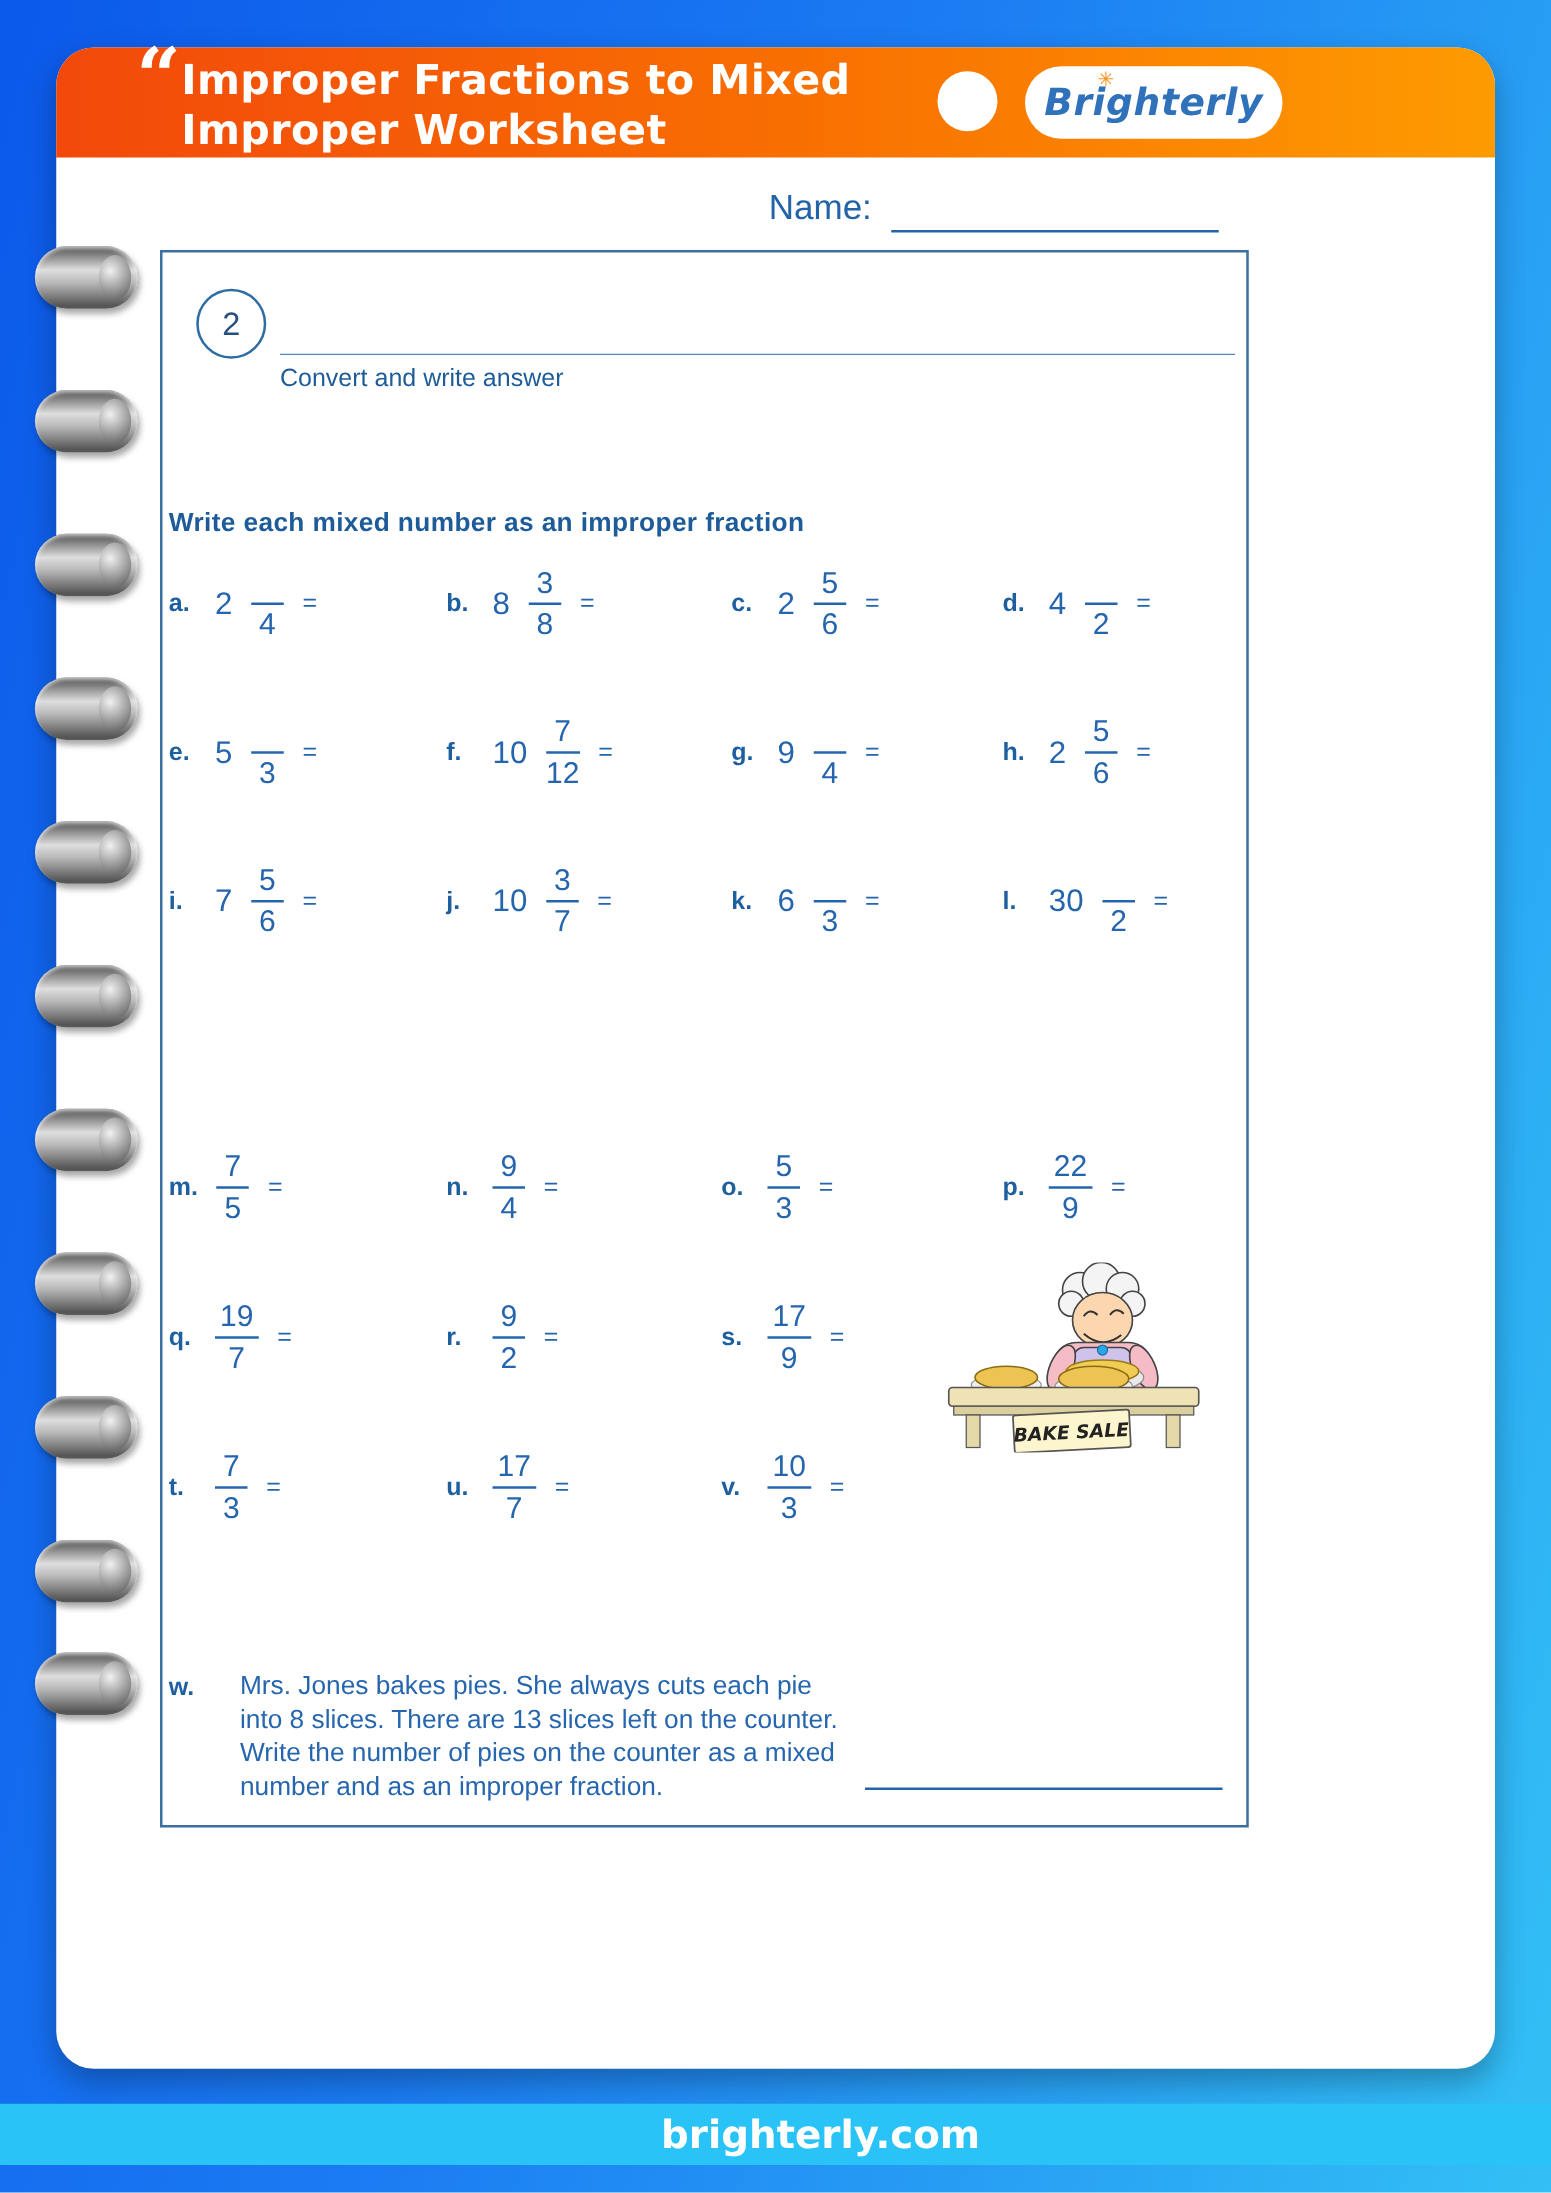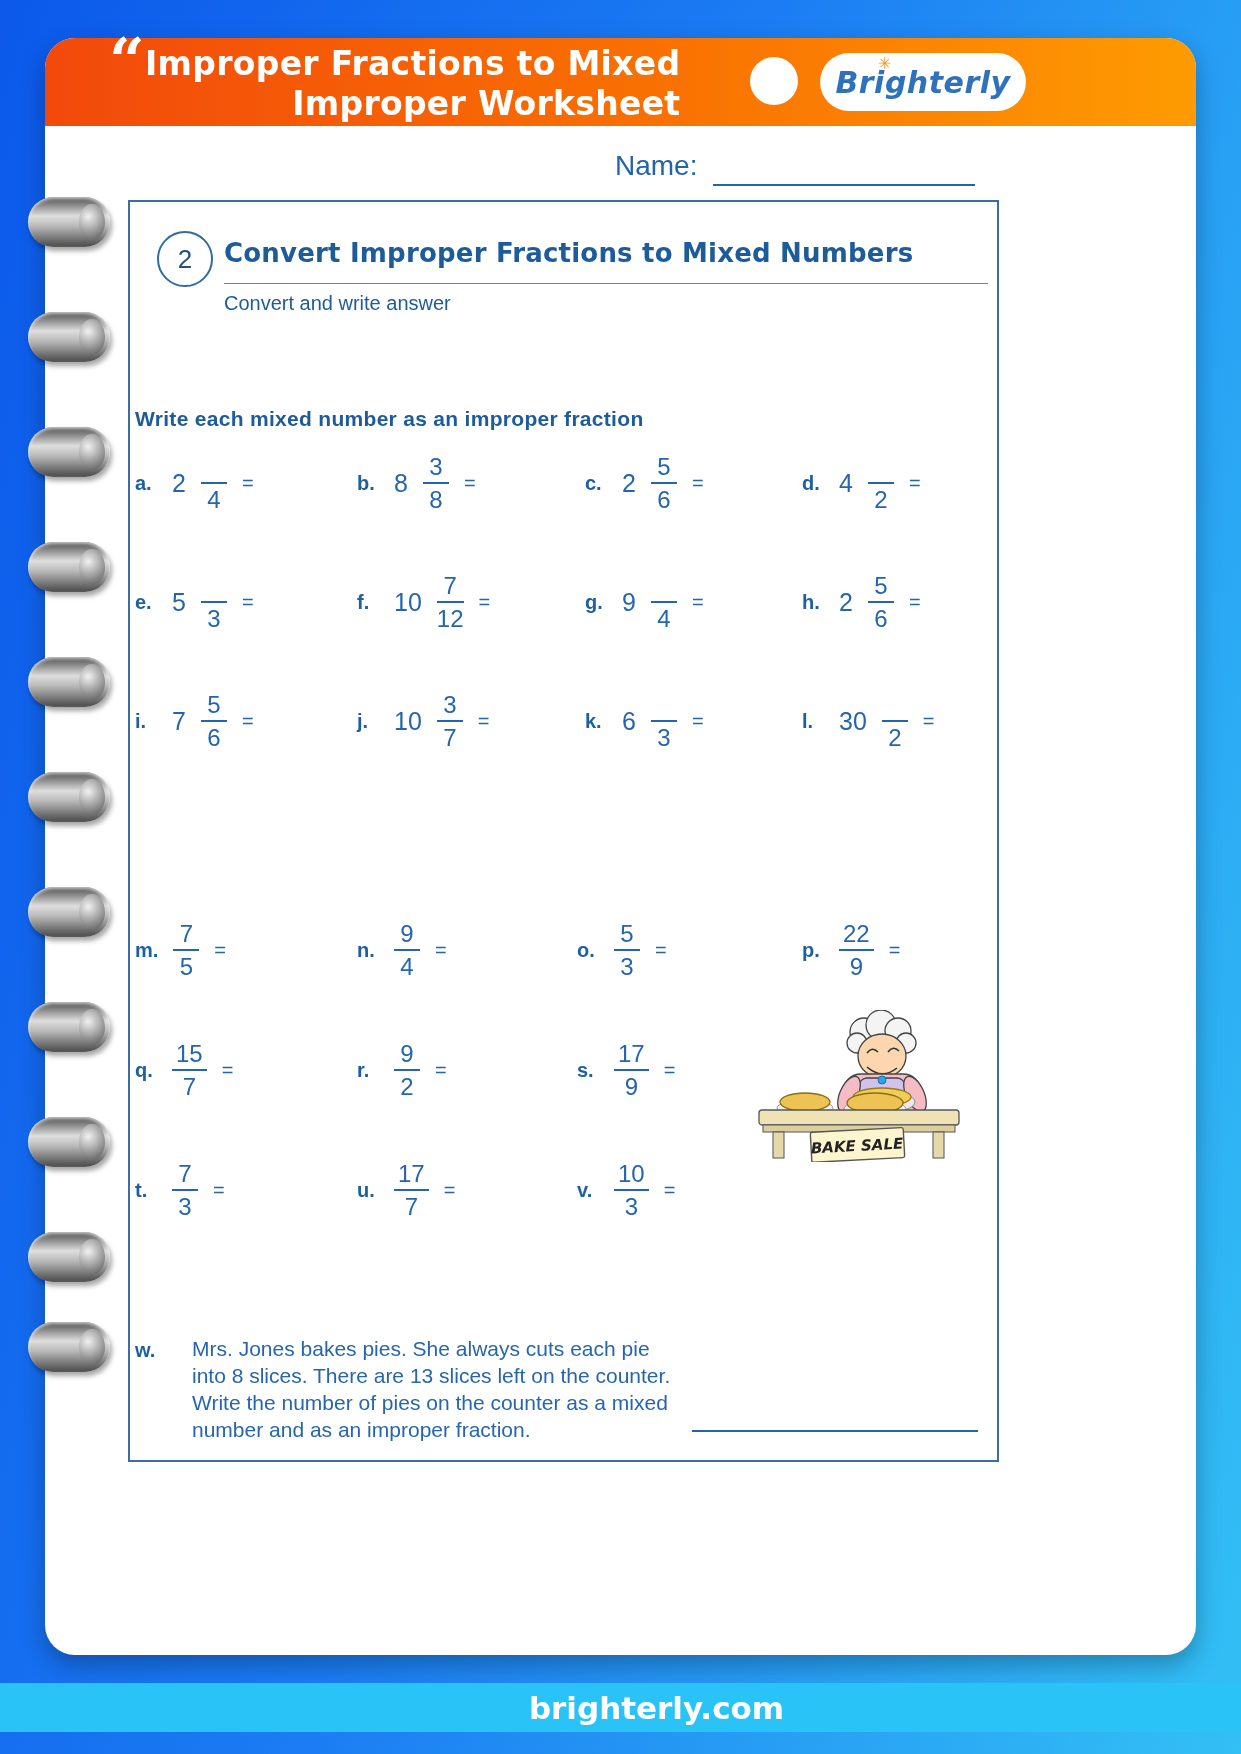--- a/index.html
+++ b/index.html
@@ -18,21 +18,21 @@
     background:linear-gradient(90deg,#f2490b 0%,#f97201 55%,#fe9b01 100%);
     border-radius:30px 30px 0 0;
   }
   .quote{
     position:absolute;left:64px;top:-8px;color:#fff;font-size:62px;
     font-family:"DejaVu Serif",serif;font-weight:bold;line-height:1;
   }
   .hdr-title{
     position:absolute;left:100px;top:6px;color:#fff;
     font-family:"DejaVu Sans",sans-serif;font-weight:800;font-size:33px;
-    line-height:40px;letter-spacing:.3px;text-align:right;
+    line-height:40px;letter-spacing:.3px;
   }
   .deco-circle{
     position:absolute;left:705px;top:19px;width:48px;height:48px;border-radius:50%;background:#fff;
   }
   .logo-pill{
     position:absolute;left:775px;top:15px;width:206px;height:58px;border-radius:31px;
     background:#fff;display:flex;align-items:center;justify-content:center;
   }
   .logo-text{
     color:#2f72bb;font-size:30px;font-weight:700;font-style:italic;
@@ -111,21 +111,20 @@
       <span class="logo-text">Brighterly</span>
       <span class="sun">✳</span>
     </div>
   </div>
 
   <div class="name-label">Name:</div>
   <div class="name-line"></div>
 
   <div class="box">
     <div class="badge">2</div>
-    <div class="box-title">Convert Improper Fractions to Mixed Numbers</div>
     <div class="box-underline"></div>
     <div class="box-subtitle">Convert and write answer</div>
 
     <div class="sec-heading" style="top:193px">Write each mixed number as an improper fraction</div>
     <div class="pgrid" id="grid1">
         <div class="problem">
           <span class="plabel">a.</span>
           <span class="whole">2</span>
           <span class="frac">
             <span class="num"></span>
@@ -263,21 +262,21 @@
           <span class="plabel">p.</span>
           <span class="frac">
             <span class="num">22</span>
             <span class="den">9</span>
           </span>
           <span class="eq">=</span>
         </div>
         <div class="problem">
           <span class="plabel">q.</span>
           <span class="frac">
-            <span class="num">15</span>
+            <span class="num">19</span>
             <span class="den">7</span>
           </span>
           <span class="eq">=</span>
         </div>
         <div class="problem">
           <span class="plabel">r.</span>
           <span class="frac">
             <span class="num">9</span>
             <span class="den">2</span>
           </span>

